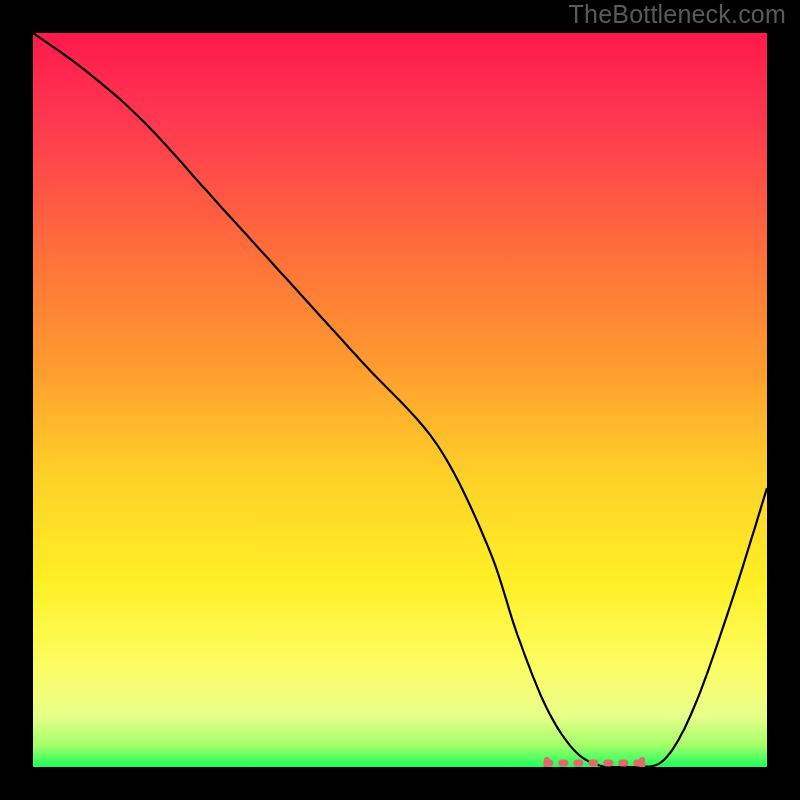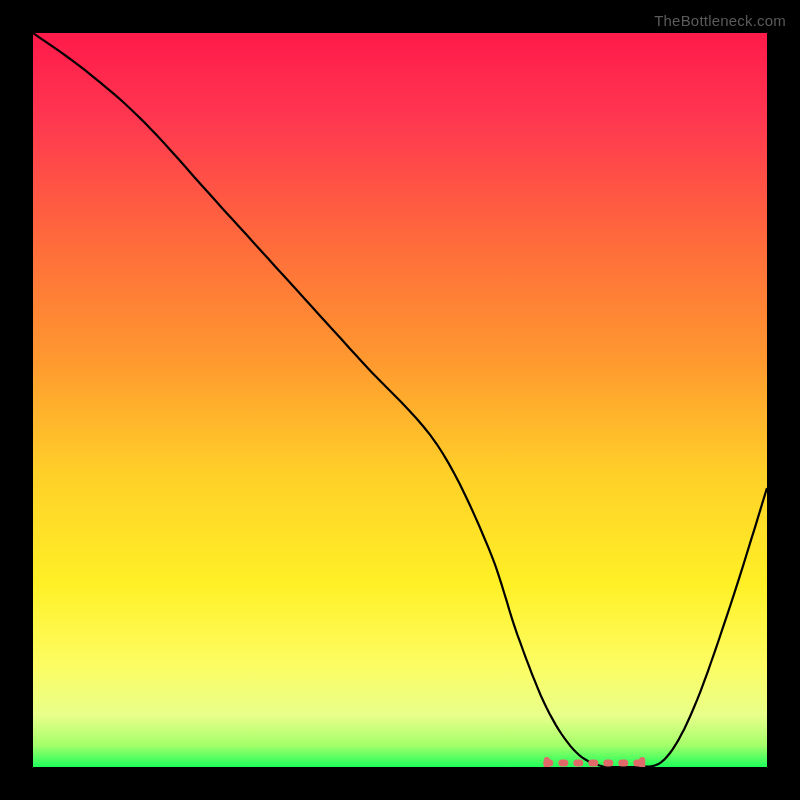--- a/index.html
+++ b/index.html
@@ -1,23 +1,23 @@
 <!DOCTYPE html>
 <html><head>
 <meta charset="utf-8">
 <style>
   * { margin: 0; padding: 0; box-sizing: border-box; }
   html, body { width: 800px; height: 800px; background: #000; overflow: hidden; }
   .container { position: relative; width: 800px; height: 800px; background: #000; }
   .watermark {
     position: absolute;
-    top: 12px;
+    top: 0;
     right: 14px;
     font-family: Arial, Helvetica, sans-serif;
-    font-size: 15px;
+    font-size: 25px;
     color: #5a5a5a;
     font-weight: 500;
     letter-spacing: 0.2px;
   }
   .plot-area {
     position: absolute;
     left: 33px;
     top: 33px;
     width: 734px;
     height: 734px;

